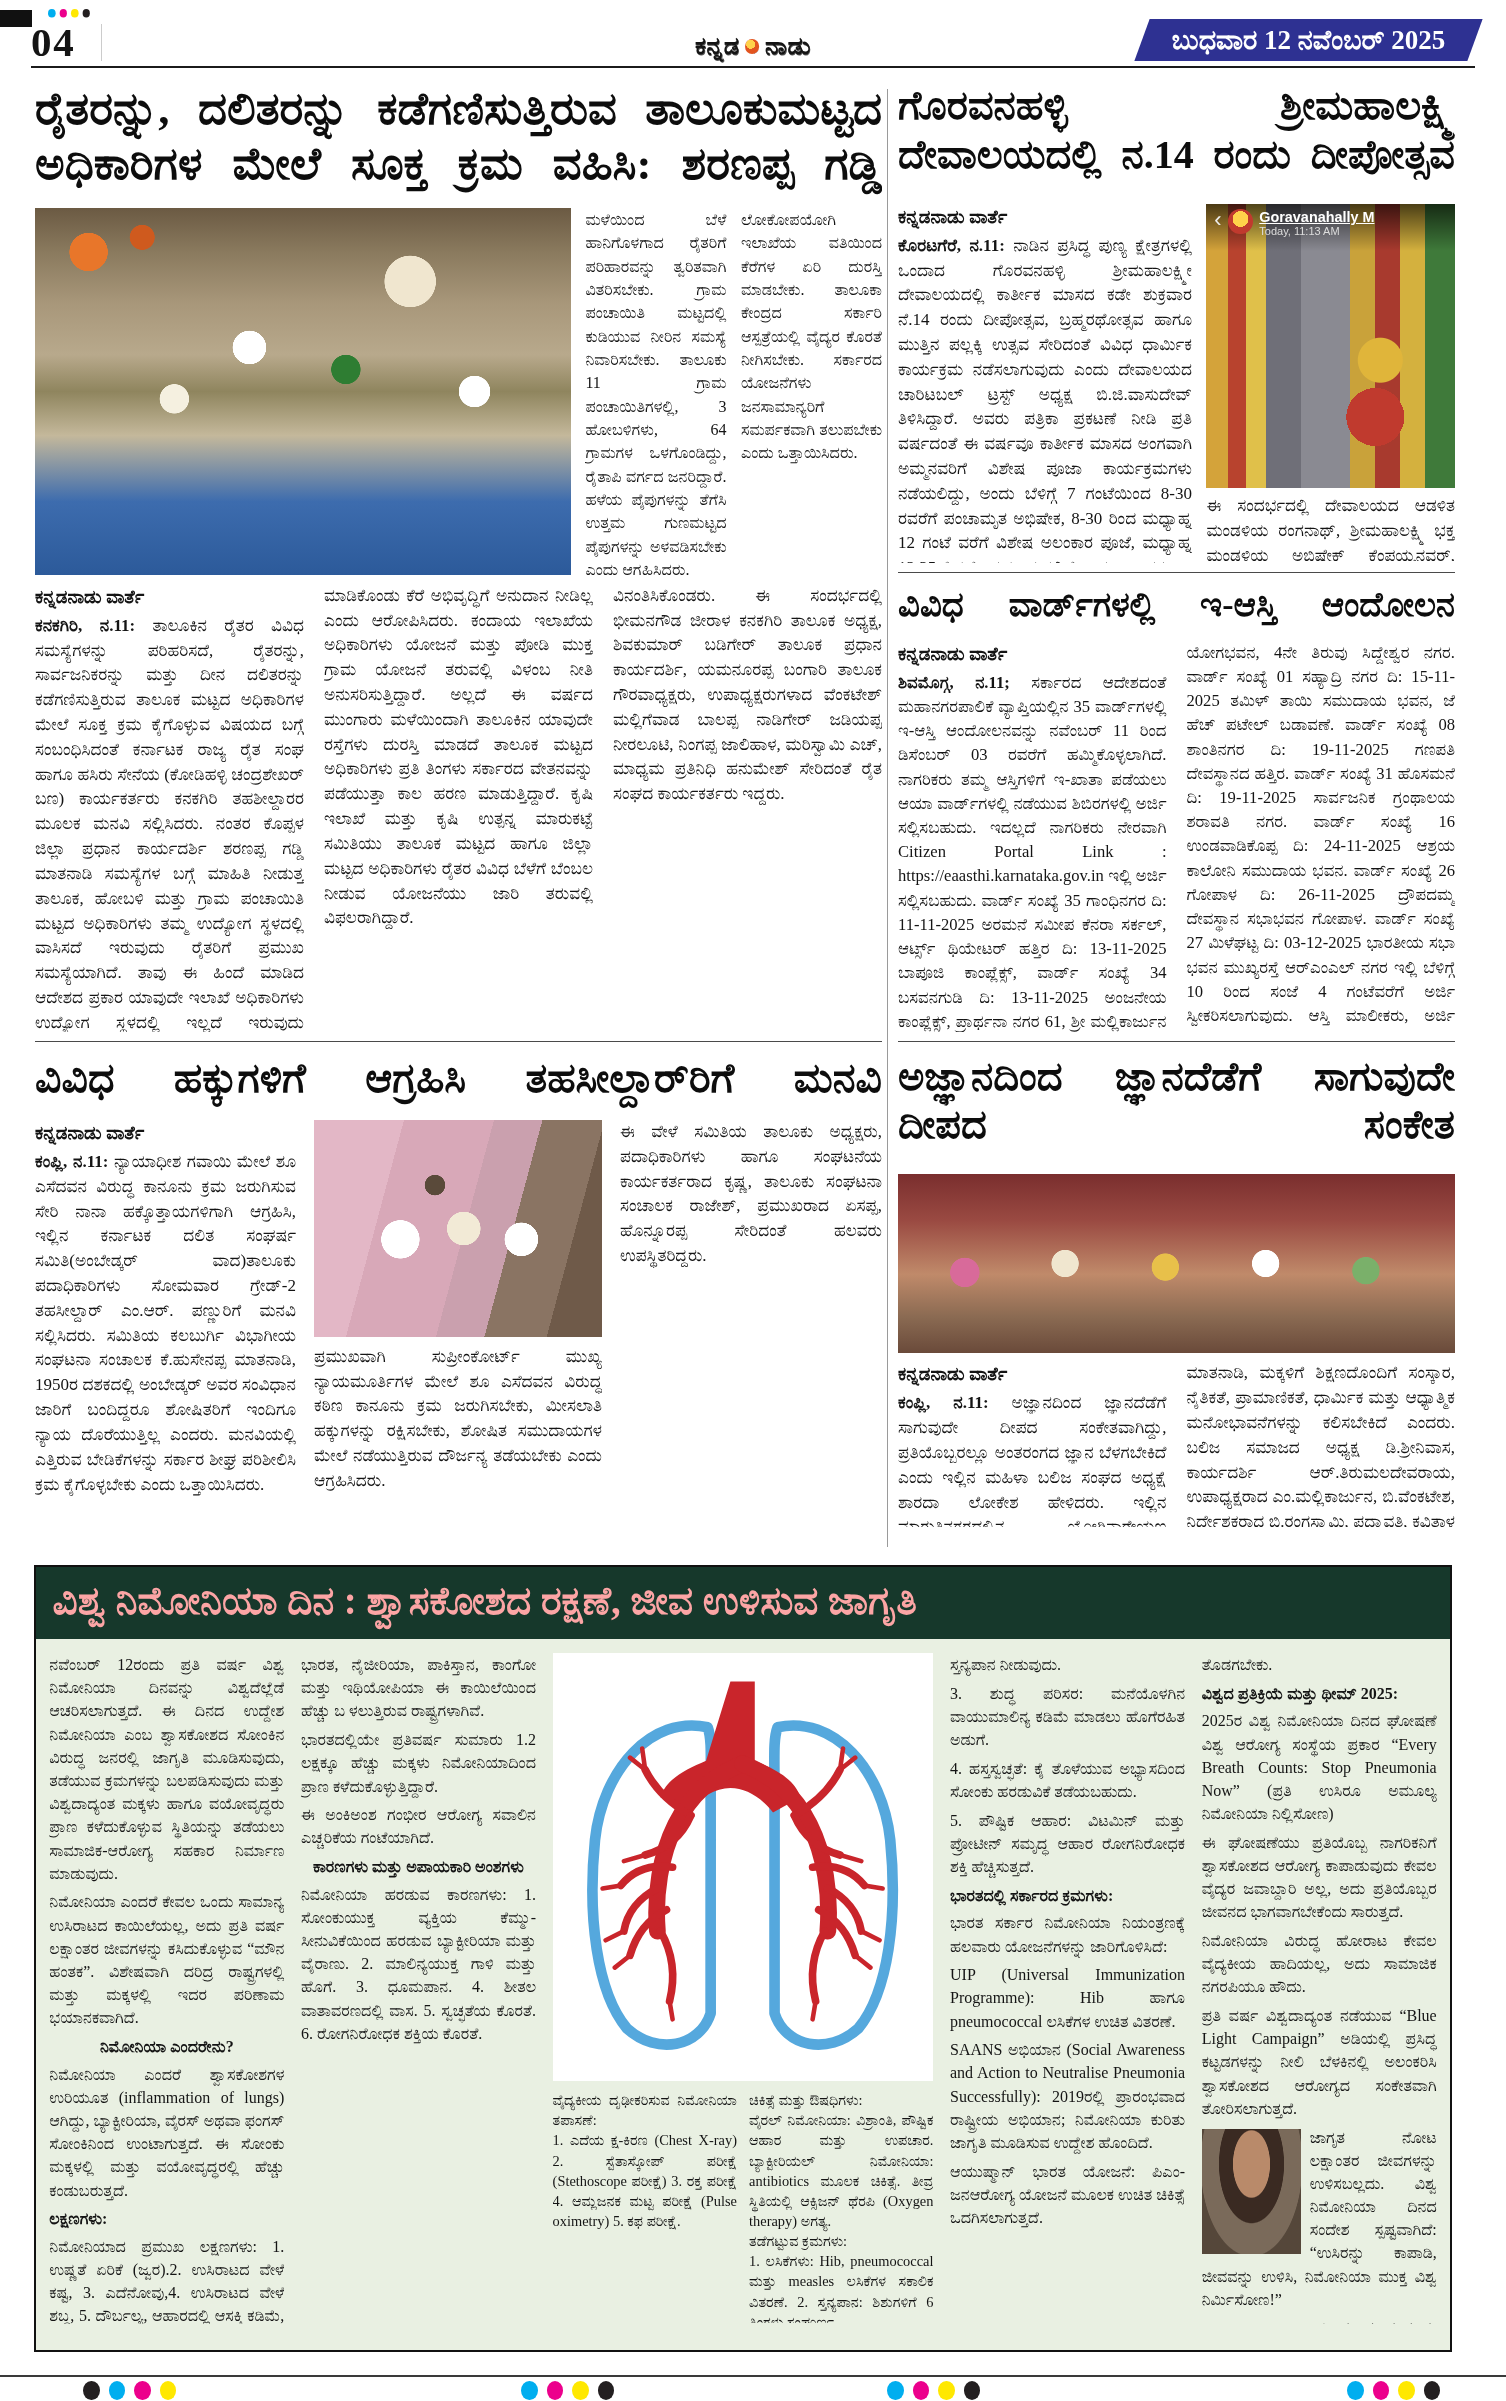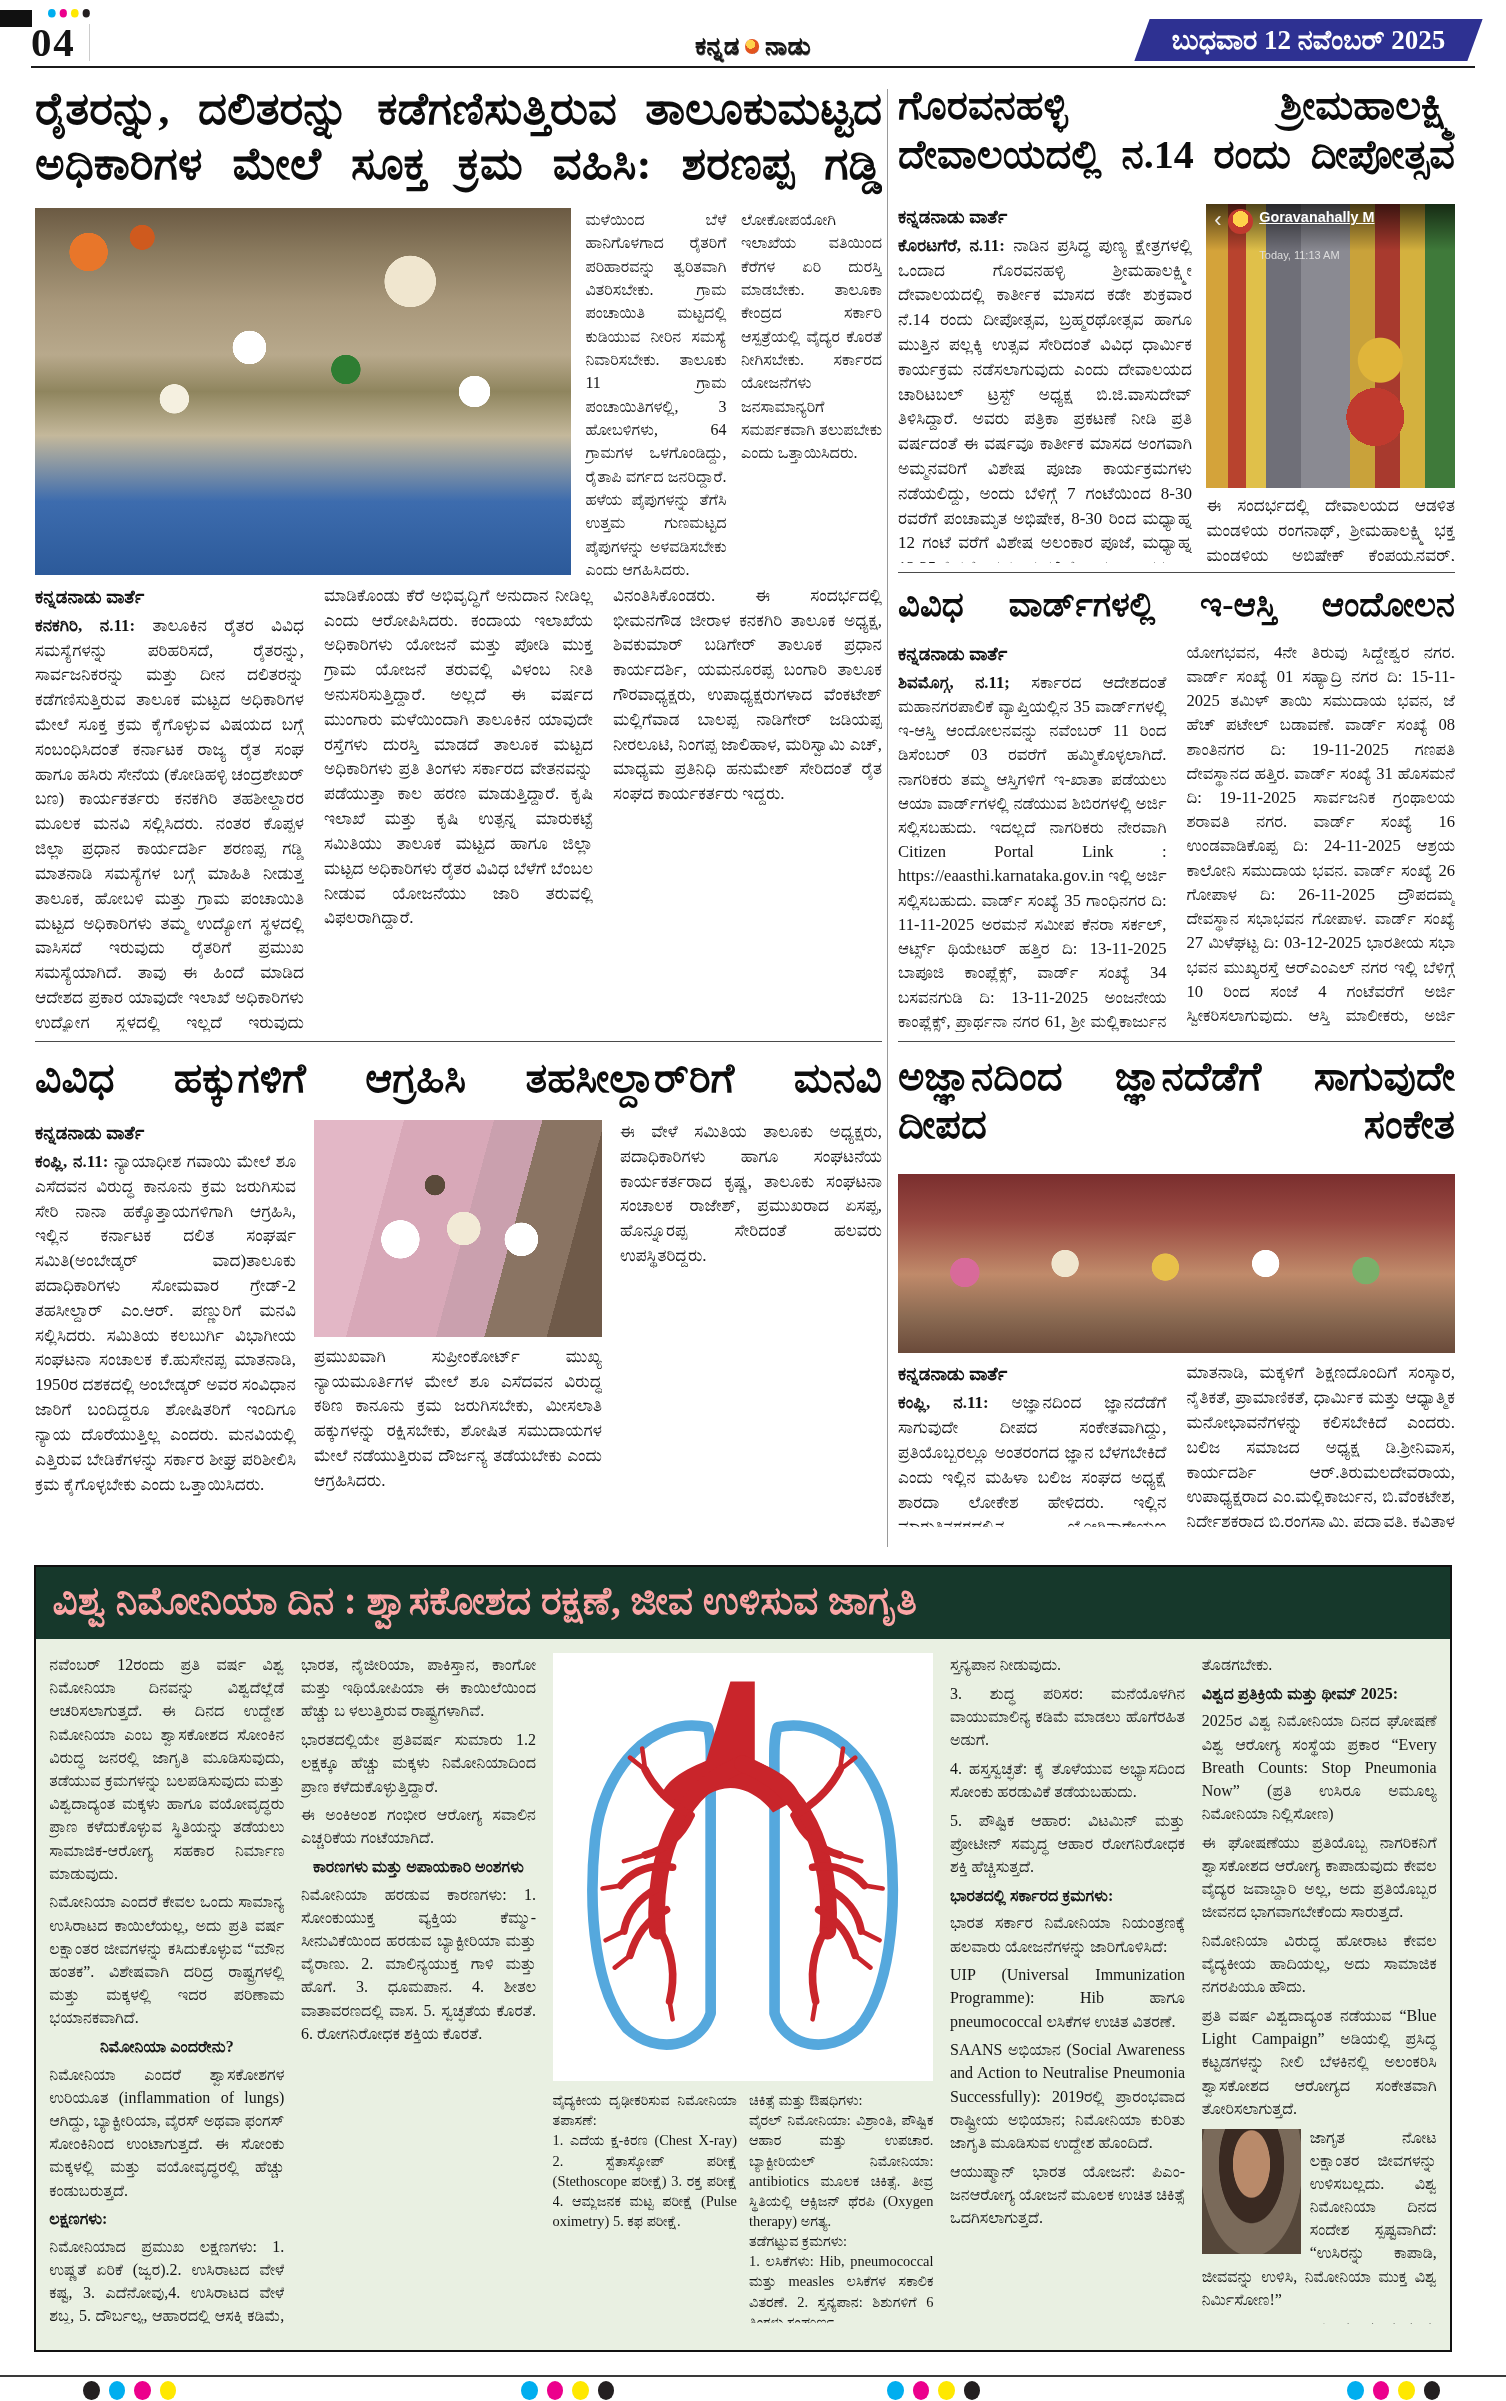--- a/index.html
+++ b/index.html
@@ -13,21 +13,21 @@
   .reg-dots .c { background:#00aeef; } .reg-dots .m { background:#ec008c; }
   .reg-dots .y { background:#ffe800; } .reg-dots .k { background:#231f20; }
   .reg-dots-top { top:9px; left:48px; transform:scale(.45); transform-origin:left top; }
   .bottom-rule { position:absolute; left:0; top:2375px; width:1507px; height:1.7px; background:#3a3a3a; }
   .dots-b1 { top:2381px; left:83px; } .dots-b2 { top:2381px; left:521px; }
   .dots-b3 { top:2381px; left:887px; } .dots-b4 { top:2381px; left:1347px; }
 
   
   header { position:absolute; top:25.5px; left:31px; width:1444px; height:42px;
            display:flex; align-items:flex-end; border-bottom:2.2px solid #1b1b1b; padding-bottom:4.4px; }
-  .page-num { font-size:41px; font-weight:bold; letter-spacing:1.7px; line-height:.9; border-right:1.7px solid #ccc; padding-right:14px; }
+  .page-num { font-size:41px; font-weight:bold; letter-spacing:1.7px; line-height:.9; border-right:1.7px solid #ccc; padding-right:26px; }
   .masthead { position:absolute; left:50%; transform:translateX(-50%); bottom:5.5px;
               font-size:24px; font-weight:bold; letter-spacing:0.6px; display:flex; align-items:center; gap:5.5px;
               text-shadow:0.6px 0.6px 0 #555; }
   .emblem { width:14.4px; height:14.4px; border-radius:50%;
             background:radial-gradient(circle at 40% 35%, #ffd24a 0 35%, #e2541f 36% 75%, #7a1a0a 76% 100%); }
   .date-banner { margin-left:auto; background:#2e3192; transform:skewX(-20deg); padding:5.5px 30px; }
   .date-banner span { display:block; transform:skewX(20deg); color:#fff; font-size:27px; font-weight:bold; white-space:nowrap; }
 
   
   .hl { font-weight:bold; color:#0d0d0d; text-align:justify; text-align-last:justify; line-height:1.22; }
@@ -86,21 +86,21 @@
        radial-gradient(circle at 68% 75%, #c03a2e 0 29px, rgba(0,0,0,0) 29px),
        linear-gradient(90deg,#d4a33a 0 9%,#b8432e 9% 16%,#e0c04a 16% 24%,#6f6f78 24% 38%,#8a8a92 38% 58%,#c9a23a 58% 68%,#a83a2e 68% 78%,#d4b13e 78% 88%,#3f7a3a 88% 100%); }
   .wa-bar { position:absolute; top:0; left:0; right:0; height:47px; padding:5.5px 7.8px;
             background:linear-gradient(180deg, rgba(0,0,0,.65), rgba(0,0,0,0)); color:#fff;
             display:flex; align-items:flex-start; gap:6.7px; font-family:"Liberation Sans", sans-serif; }
   .wa-back { font-size:22px; line-height:1; color:#eee; }
   .wa-avatar { width:24.4px; height:24.4px; border-radius:50%;
                background:radial-gradient(circle at 50% 40%, #ffd24a 0 40%, #c03a2e 41% 100%); }
   .wa-meta { display:flex; flex-direction:column; }
   .wa-title { font-size:14.4px; font-weight:bold;text-decoration:underline; }
-  .wa-time { font-size:11px; color:#ddd;margin-top:24px; }
+  .wa-time { font-size:11px; color:#ddd; }
   .a2-under { margin-top:6.7px; height:67px; overflow:hidden; }
 
   
   .a3-hl { font-size:34px; height:48px; overflow:hidden; margin:2.2px 0 9px 0; text-align-last:justify; }
   .a3-body { height:391px; }
   .a3-body .cols { height:100%; }
   .a3-body .bodytxt { font-size:16.6px; }
 
   
   .a5-hl { font-size:40px; height:114px; overflow:hidden; margin-bottom:7.8px; }

